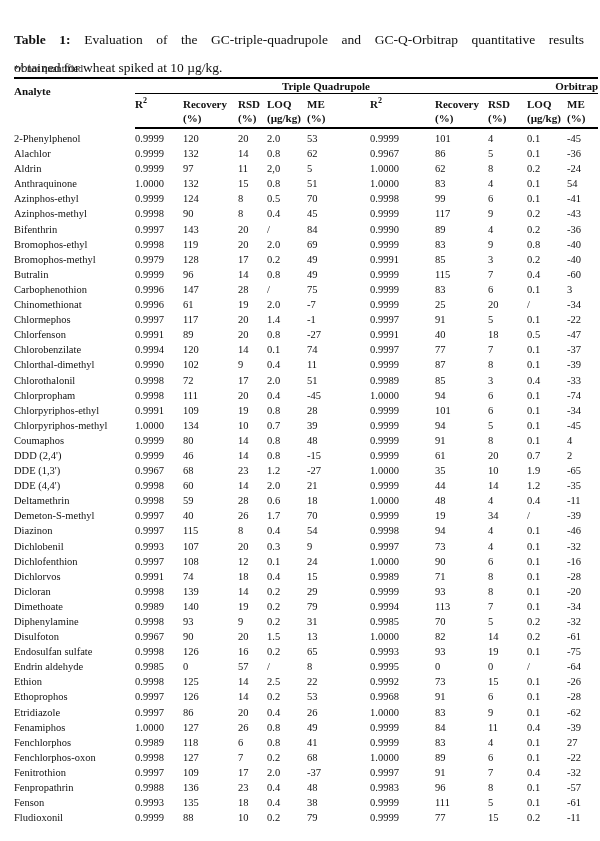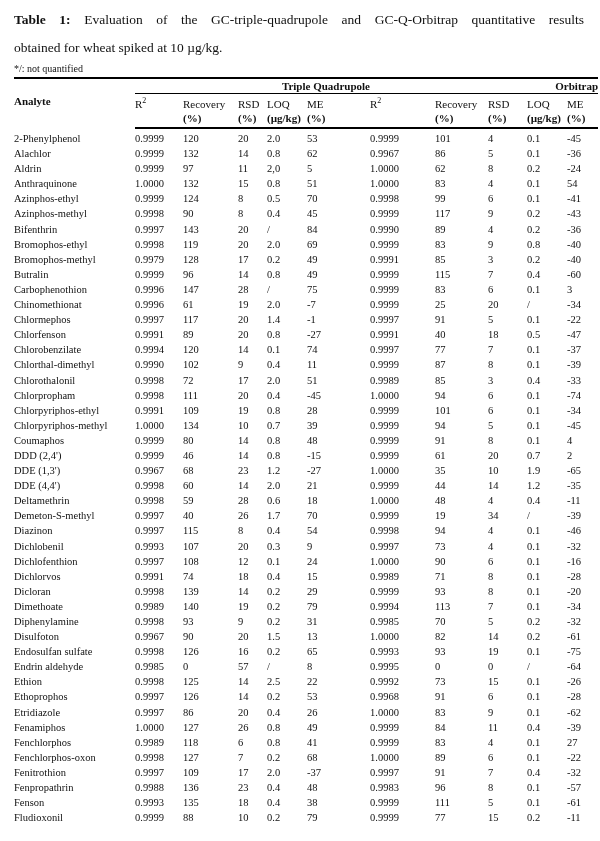--- a/index.html
+++ b/index.html
@@ -19,20 +19,21 @@
     top: 6px;
     font-size: 13.5px;
     line-height: 28px;
     color: #111111;
   }
   .caption .line1 {
     display: block;
     text-align: justify;
     text-align-last: justify;
     white-space: normal;
+    margin-top: 20px;
   }
   .caption .line2 { display: block; text-align: left; }
   .caption b { font-weight: bold; }
   .footnote {
     position: absolute;
     left: 14px;
     top: 63px;
     font-size: 10px;
     color: #111111;
     text-align: right;
@@ -51,21 +52,21 @@
     padding: 0;
     margin: 0;
     text-align: left;
     vertical-align: middle;
     font-weight: normal;
     white-space: nowrap;
     overflow: hidden;
   }
   tr.group-row th { border-top: 2px solid #000; height: 14px; font-weight: bold; font-size: 11px; }
   tr.group-row th.grouped { border-bottom: 1px solid #000; text-align: right; }
-  tr.label-row th { height: 16px; font-weight: normal; font-size: 11px; padding-top: 2px; margin-top: 37px; }
+  tr.label-row th { height: 16px; font-weight: bold; font-size: 11px; padding-top: 2px; margin-top: 37px; }
   tr.unit-row th { height: 15px; font-weight: bold; font-size: 11px; border-bottom: 2.5px solid #000; vertical-align: top; }
   tbody td { height: 15.1px; line-height: 15.1px; font-size: 10.5px; }
   tbody tr:first-child td { padding-top: 2px; }
   sup { font-size: 8px; vertical-align: super; line-height: 0; }
 </style>
 </head>
 <body>
 
 <div class="page">
 
@@ -85,21 +86,21 @@
         <col style="width:40px">
         <col style="width:63px">
       <col style="width:65px">
         <col style="width:53px">
         <col style="width:39px">
         <col style="width:40px">
         <col style="width:31px">
     </colgroup>
     <thead>
       <tr class="group-row">
-        <th rowspan="3" style="vertical-align:top; padding-top:16px;">Analyte</th>
+        <th rowspan="3" style="vertical-align:top; padding-top:6px;">Analyte</th>
         <th class="grouped" colspan="5">Triple Quadrupole</th>
         <th class="grouped" colspan="5">Orbitrap</th>
       </tr>
       <tr class="label-row">
           <th>R<sup>2</sup></th>
           <th>Recovery</th>
           <th>RSD</th>
           <th>LOQ</th>
           <th>ME</th>
           <th>R<sup>2</sup></th>

